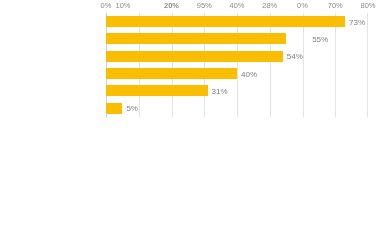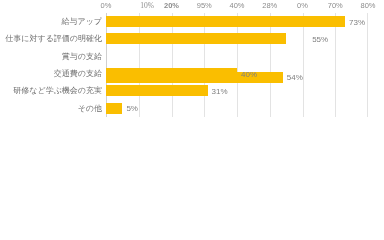--- a/index.html
+++ b/index.html
@@ -111,21 +111,21 @@
     white-space: nowrap;
   }
 </style>
 </head>
 <body>
 
 <div id="chart-root">
 
   <div class="axis-top">
       <div class="tick-label" style="left: 0px;">0%</div>
-      <div class="tick-label" style="left: 41px; font-family: Liberation Serif, serif;">10%</div>
+      <div class="tick-label" style="left: 17px;">10%</div>
       <div class="tick-label" style="left: 65.5px; font-weight: bold;">20%</div>
       <div class="tick-label" style="left: 98.25px;">95%</div>
       <div class="tick-label" style="left: 131px;">40%</div>
       <div class="tick-label" style="left: 163.75px;">28%</div>
       <div class="tick-label" style="left: 196.5px;">0%</div>
       <div class="tick-label" style="left: 229.25px;">70%</div>
       <div class="tick-label" style="left: 262px;">80%</div>
     </div>
 
   <div class="plot-area">
@@ -142,41 +142,33 @@
       </div>
     <div class="rows">
         <div class="row" style="top: 0px; height: 17.3333px;">
           <div class="bar" style="width: 239.075px; background: rgb(250, 190, 0);"></div>
           <div class="bar-value" style="left: 239.075px;">73%</div>
         </div>
         <div class="row" style="top: 17.3333px; height: 17.3333px;">
           <div class="bar" style="width: 180.125px; background: rgb(250, 190, 0);"></div>
           <div class="bar-value" style="left: 180.125px; margin-left: 22px;">55%</div>
         </div>
-        <div class="row" style="top: 34.6667px; height: 17.3333px; margin-top: 21px;">
+        <div class="row" style="top: 34.6667px; height: 17.3333px;">
           <div class="bar" style="width: 176.85px; background: rgb(250, 190, 0);"></div>
           <div class="bar-value" style="left: 176.85px;">54%</div>
         </div>
         <div class="row" style="top: 52px; height: 17.3333px;">
           <div class="bar" style="width: 131px; background: rgb(250, 190, 0);"></div>
           <div class="bar-value" style="left: 131px;">40%</div>
         </div>
         <div class="row" style="top: 69.3333px; height: 17.3333px;">
           <div class="bar" style="width: 101.525px; background: rgb(250, 190, 0);"></div>
           <div class="bar-value" style="left: 101.525px;">31%</div>
         </div>
         <div class="row" style="top: 86.6667px; height: 17.3333px;">
           <div class="bar" style="width: 16.375px; background: rgb(250, 190, 0);"></div>
           <div class="bar-value" style="left: 16.375px;">5%</div>
         </div>
       </div>
   </div>
 
-  <div class="cat-labels">
-      <div class="cat-label" style="top: 0px; height: 17.3333px; line-height: 17.3333px;">給与アップ</div>
-      <div class="cat-label" style="top: 17.3333px; height: 17.3333px; line-height: 17.3333px;">仕事に対する評価の明確化</div>
-      <div class="cat-label" style="top: 34.6667px; height: 17.3333px; line-height: 17.3333px;">賞与の支給</div>
-      <div class="cat-label" style="top: 52px; height: 17.3333px; line-height: 17.3333px;">交通費の支給</div>
-      <div class="cat-label" style="top: 69.3333px; height: 17.3333px; line-height: 17.3333px;">研修など学ぶ機会の充実</div>
-      <div class="cat-label" style="top: 86.6667px; height: 17.3333px; line-height: 17.3333px;">その他</div>
-    </div>
 
 </div>
 
 </body></html>

